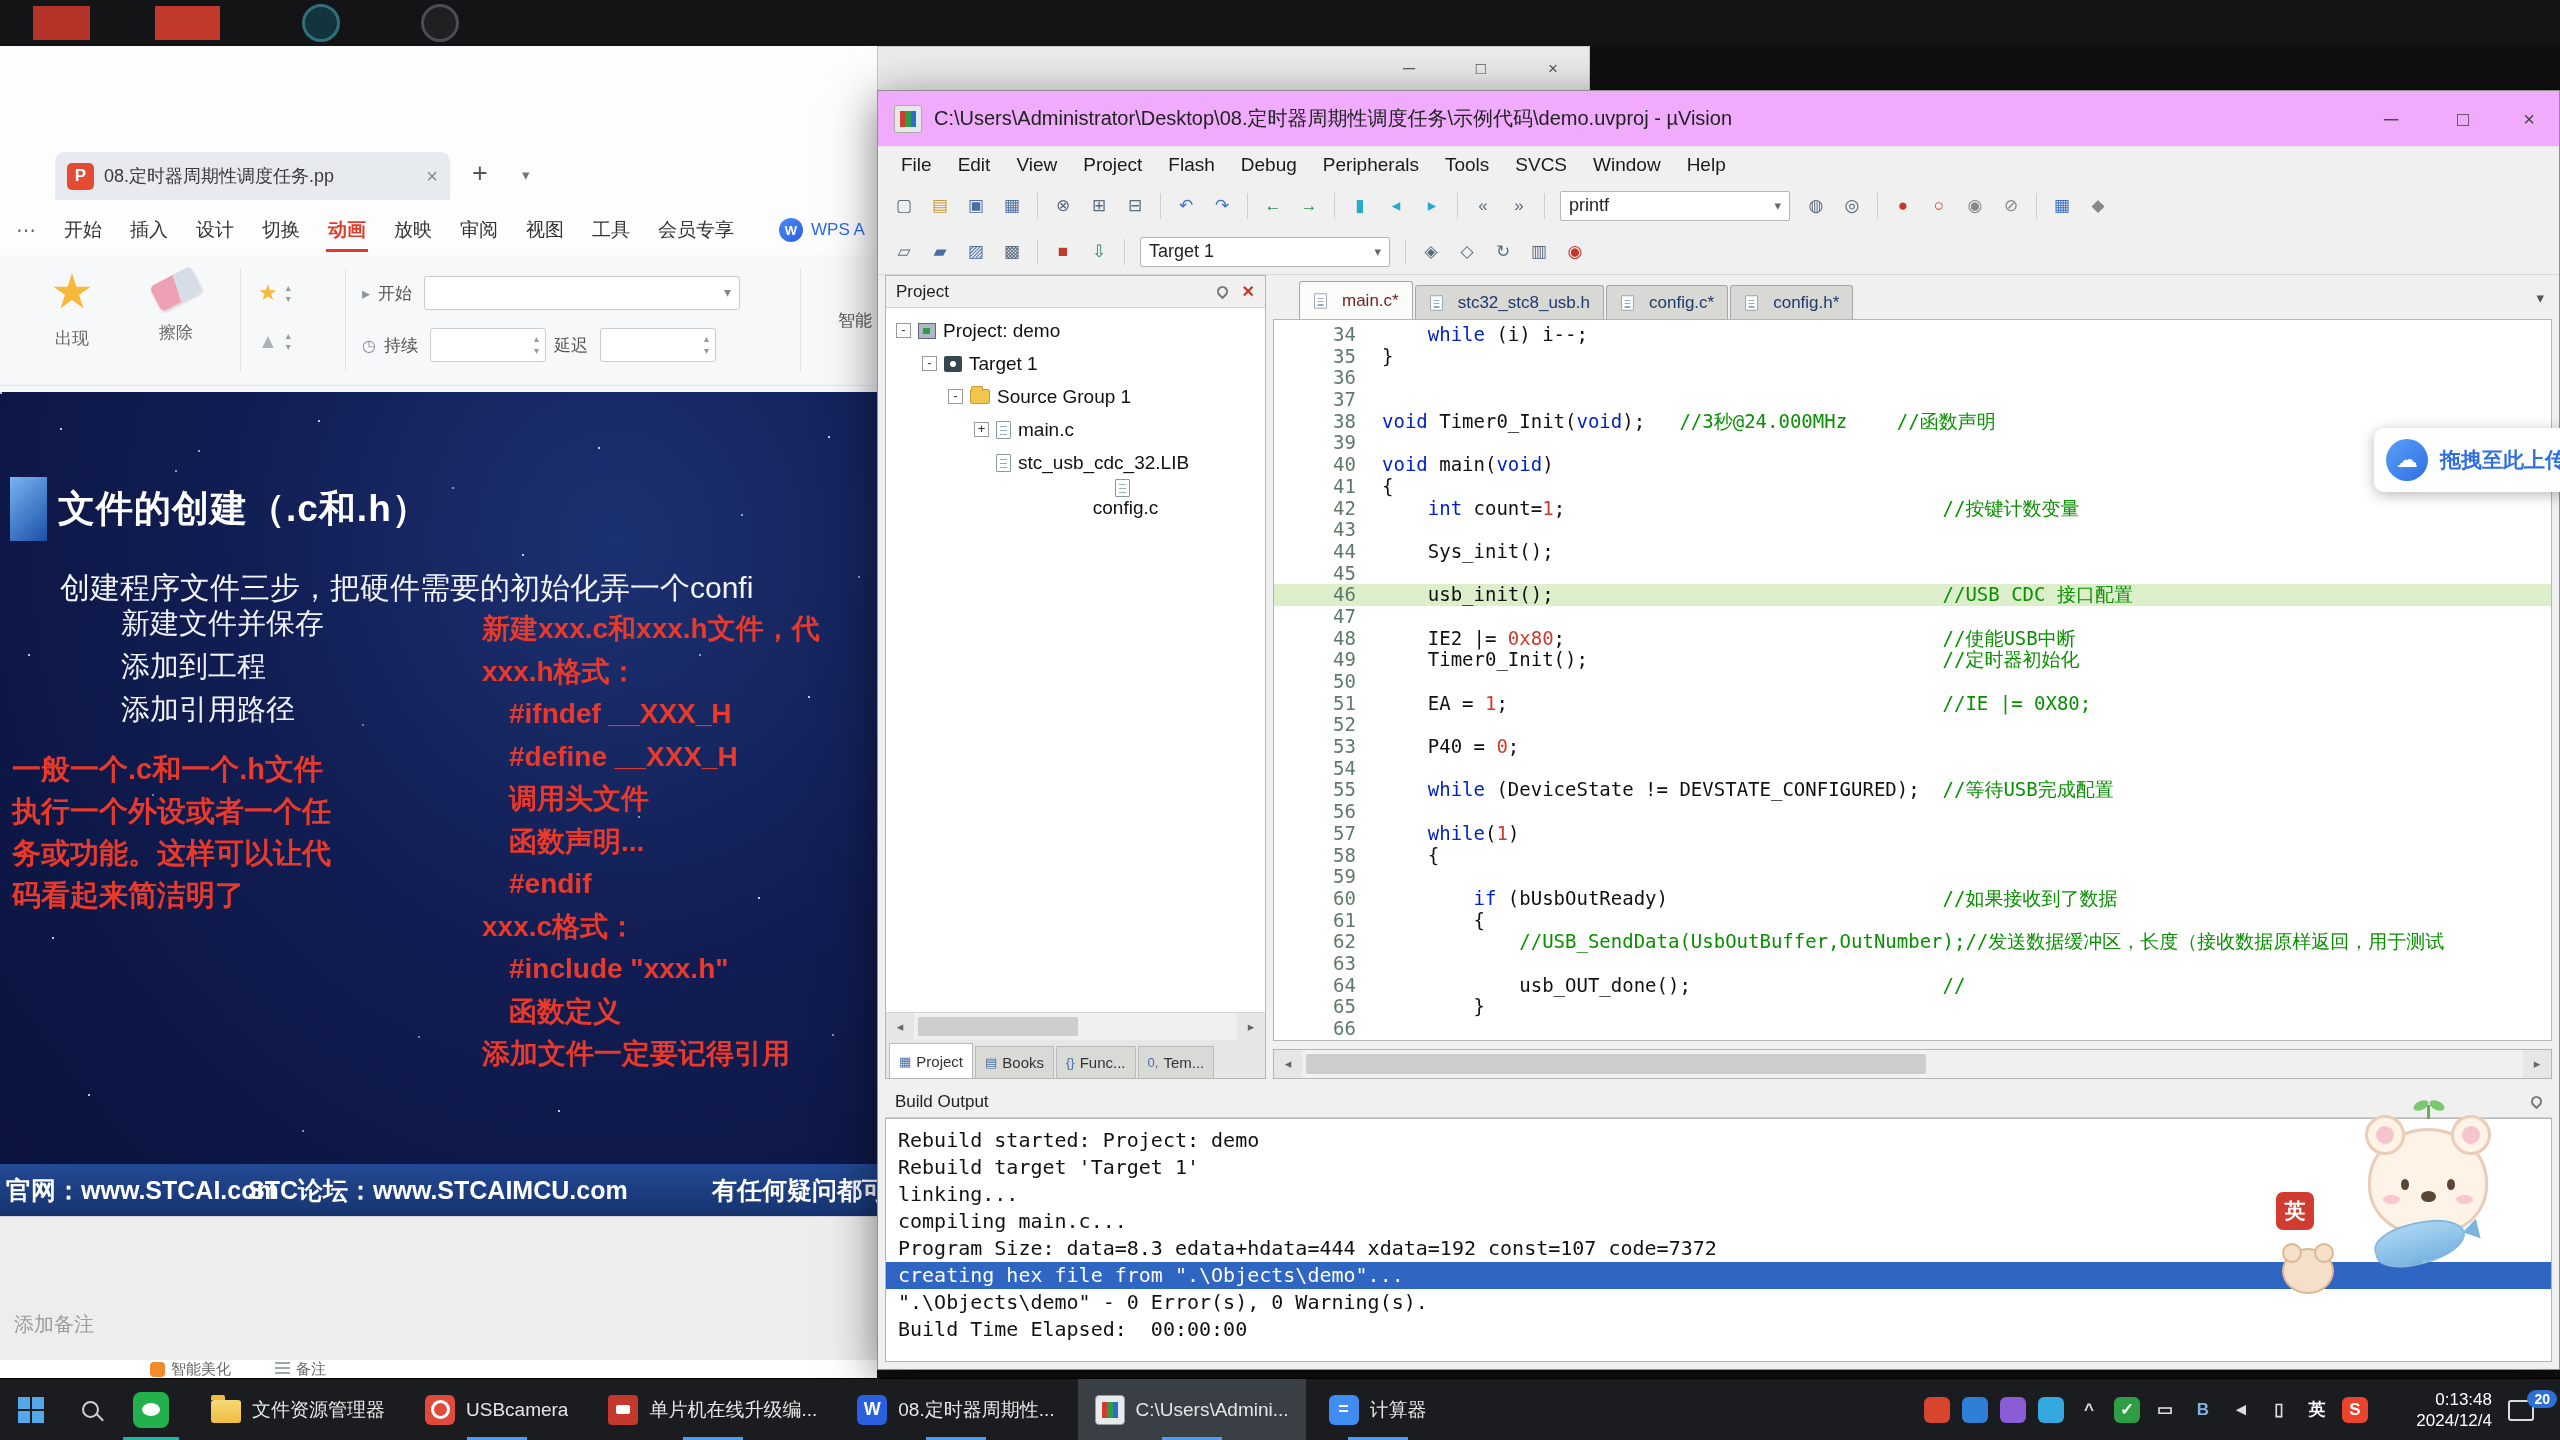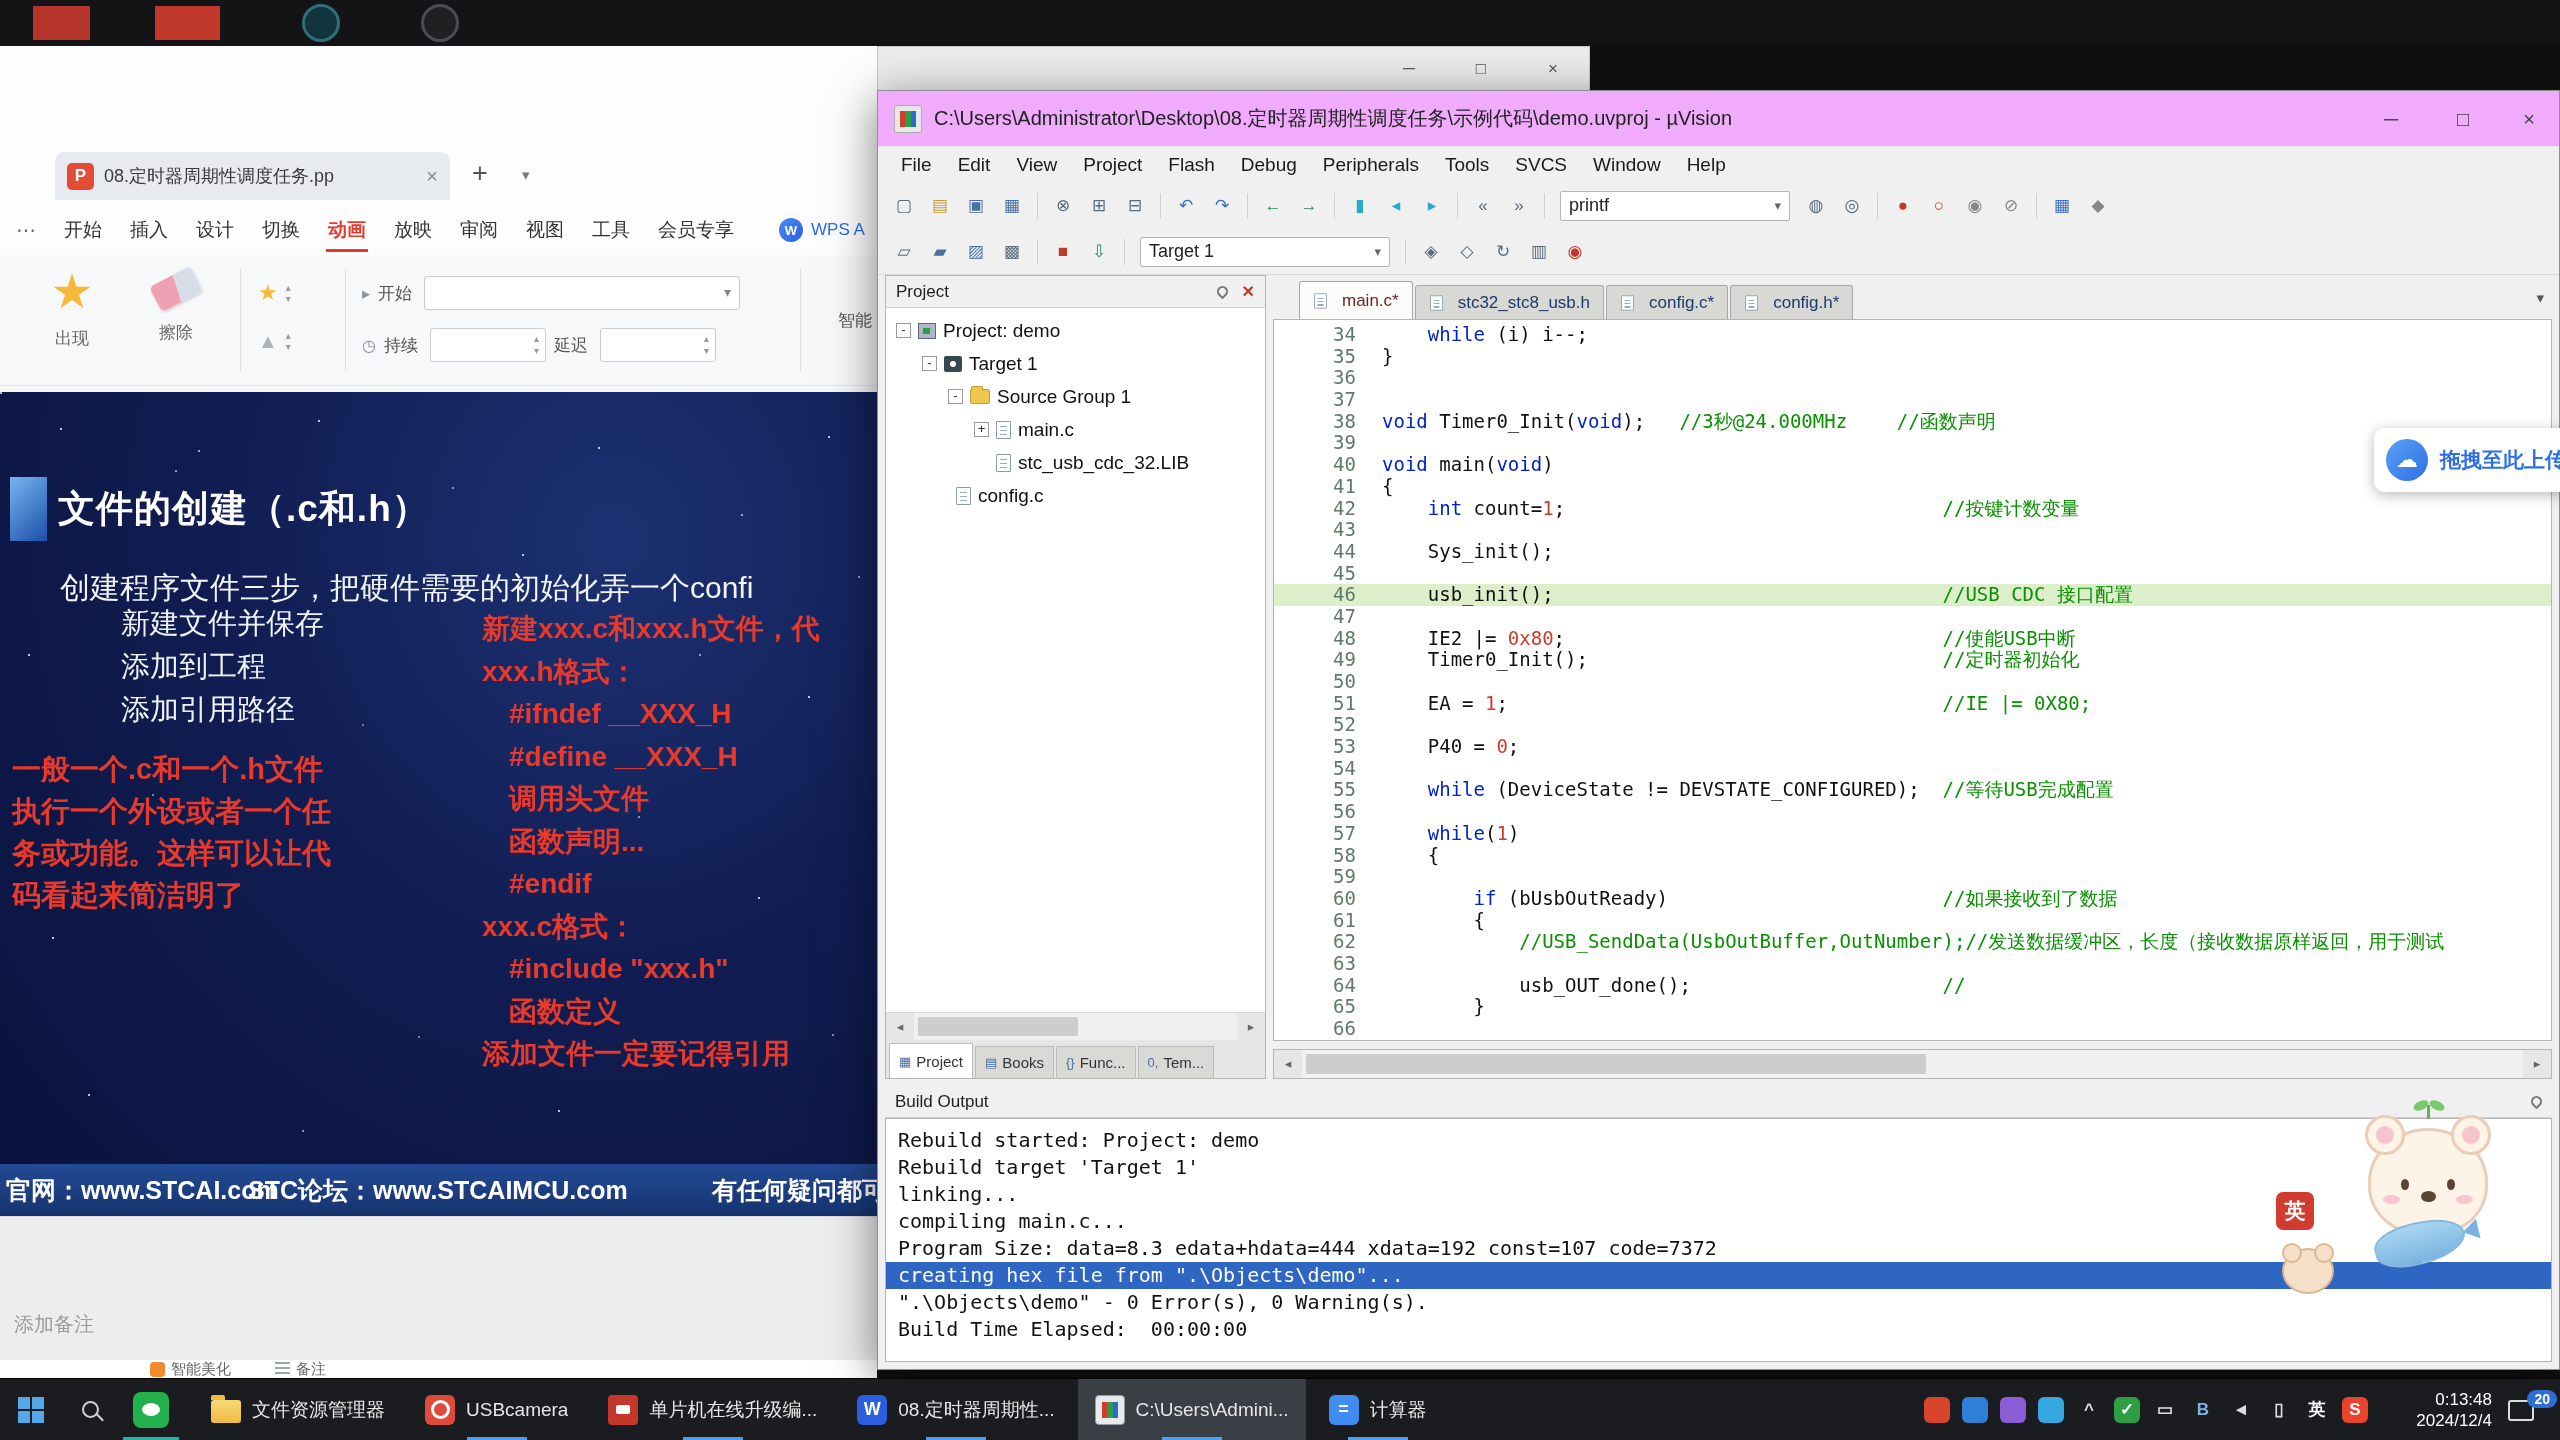--- a/index.html
+++ b/index.html
@@ -475,21 +475,21 @@
         <div class="tree-row" style="padding-left: 88px;">
           <span class="exp">+</span>
           <span class="ti ti-file"></span>
           <span>main.c</span>
         </div>
         <div class="tree-row" style="padding-left: 88px;">
           <span class="exp-sp"></span>
           <span class="ti ti-file"></span>
           <span>stc_usb_cdc_32.LIB</span>
         </div>
-        <div class="tree-row" style="padding-left: 48px;">
+        <div class="tree-row" style="padding-left: 100px; flex-direction: column;">
           <span class="exp-sp"></span>
           <span class="ti ti-file"></span>
           <span>config.c</span>
         </div>
       </div>
     <div class="uv-hscroll">
       <span class="sb-ar l">◂</span>
       <span class="sb-thumb" style="left:32px; width:160px"></span>
       <span class="sb-ar r">▸</span>
     </div>

